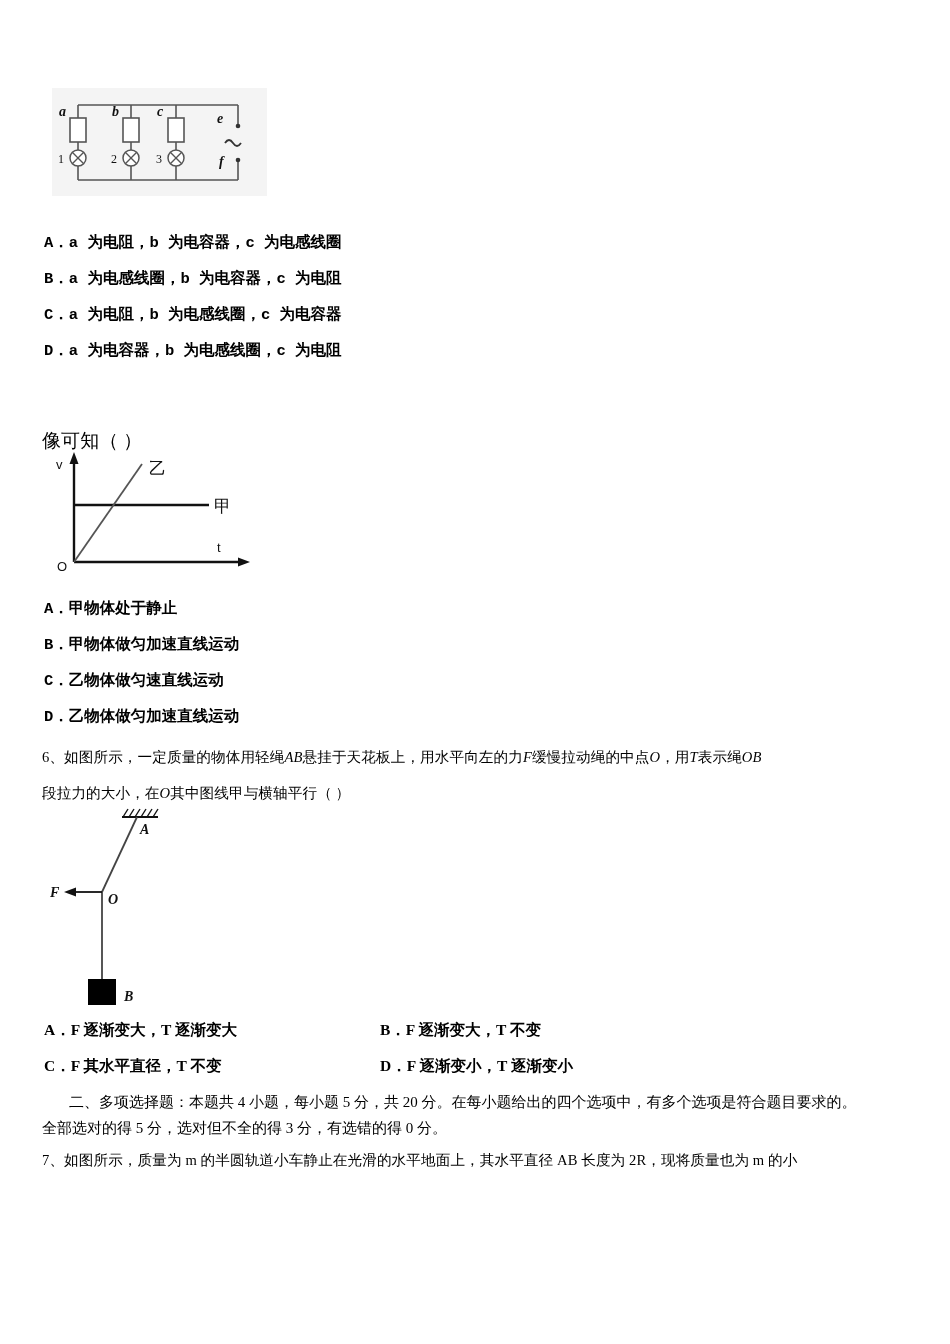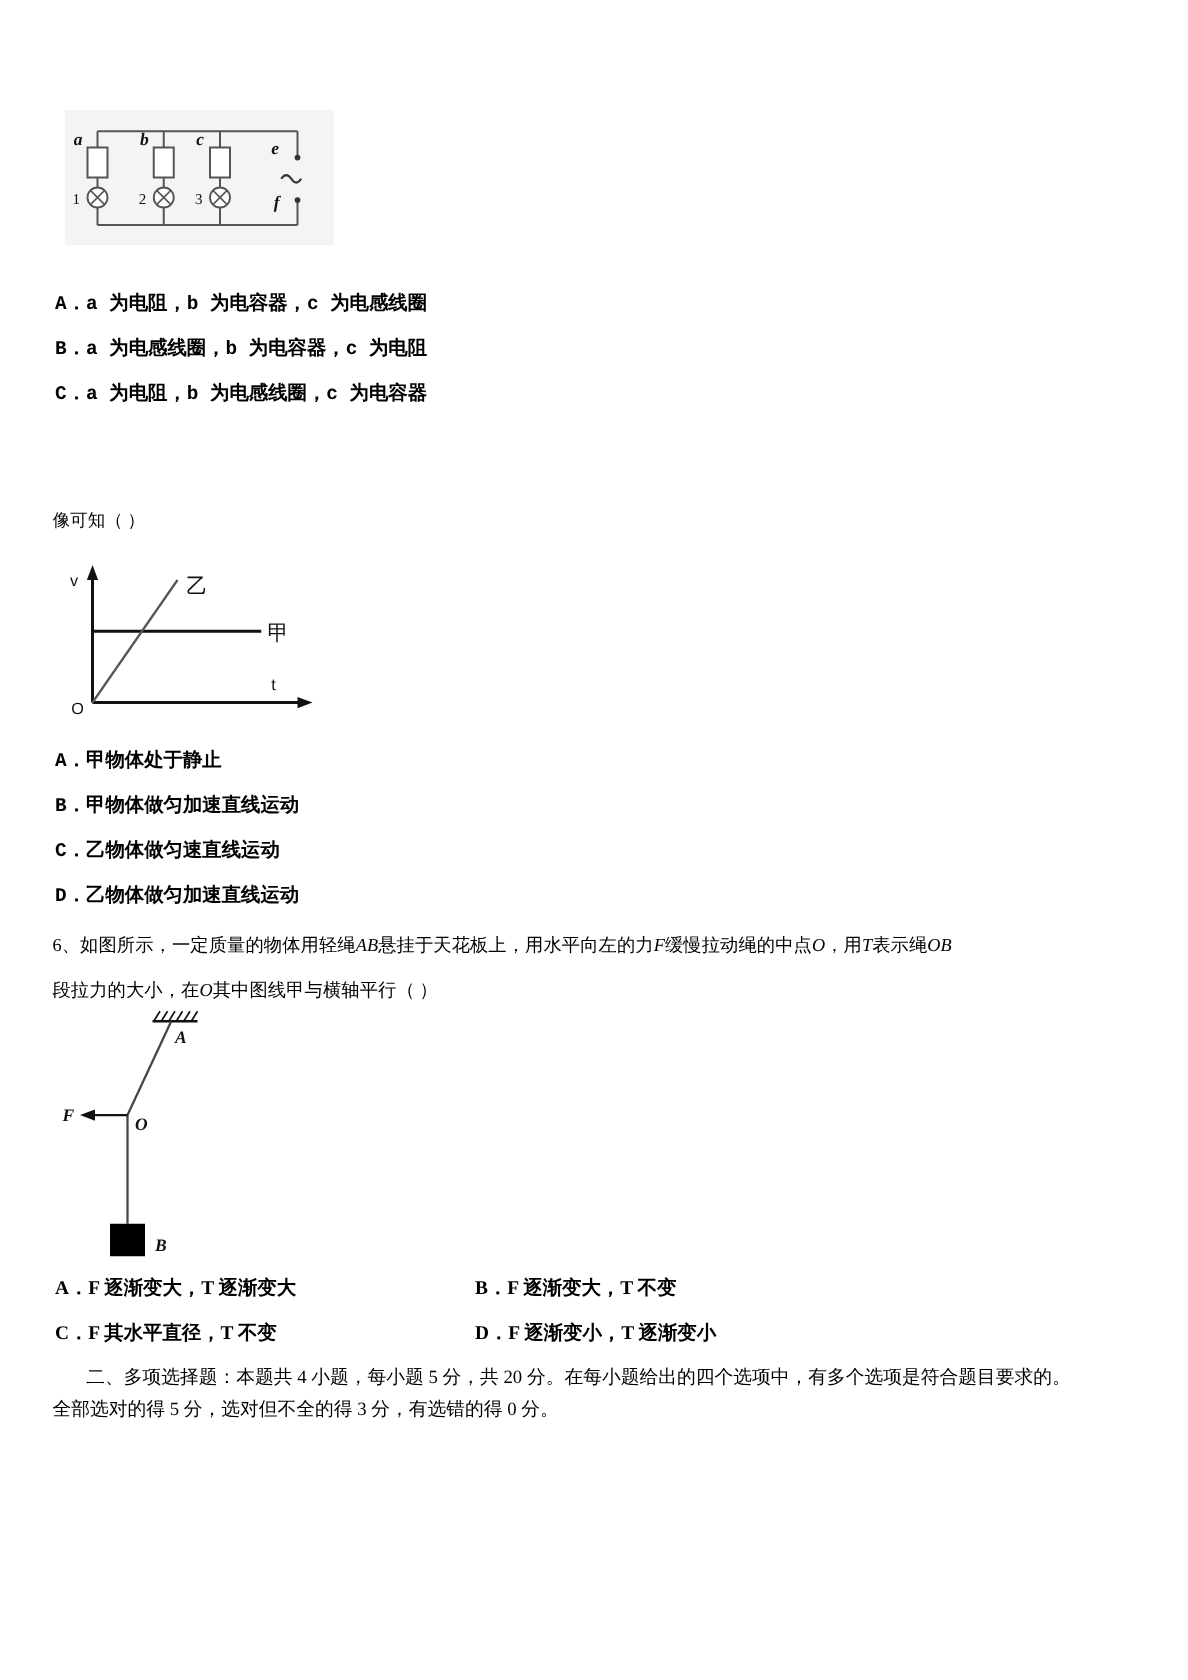--- a/index.html
+++ b/index.html
@@ -149,22 +149,23 @@
       <text x="167" y="78" class="fig-label" font-size="12" fill="#111">f</text>
       <text x="6" y="75" font-family="Liberation Serif, serif" font-size="12" fill="#111">1</text>
       <text x="59" y="75" font-family="Liberation Serif, serif" font-size="12" fill="#111">2</text>
       <text x="104" y="75" font-family="Liberation Serif, serif" font-size="12" fill="#111">3</text>
     </svg>
   </div>
 
   <div class="opt" style="left:44px; top:232px;">A．a 为电阻，b 为电容器，c 为电感线圈</div>
   <div class="opt" style="left:44px; top:268px;">B．a 为电感线圈，b 为电容器，c 为电阻</div>
   <div class="opt" style="left:44px; top:304px;">C．a 为电阻，b 为电感线圈，c 为电容器</div>
-
-  <div class="qtext" style="left:42px; top:400px; font-size:14px;">像可知（      ）</div>
+  <div class="opt" style="left:44px; top:340px;">D．a 为电容器，b 为电感线圈，c 为电阻</div>
+
+  <div class="qtext" style="left:42px; top:423px; font-size:19px;">像可知（      ）</div>
 
   <div id="fig-vt">
     <svg width="220" height="130" viewBox="0 0 220 130" xmlns="http://www.w3.org/2000/svg">
 
       <line x1="30" y1="118" x2="30" y2="18" stroke="#111" stroke-width="2.4"></line>
       <polygon points="30,8 25.5,20 34.5,20" fill="#111"></polygon>
 
       <line x1="30" y1="118" x2="196" y2="118" stroke="#111" stroke-width="2.4"></line>
       <polygon points="206,118 194,113.5 194,122.5" fill="#111"></polygon>
 
@@ -223,14 +224,15 @@
   </div>
 
   <div class="opt-serif" style="left:44px;  top:1020px;">A．F 逐渐变大，T 逐渐变大</div>
   <div class="opt-serif" style="left:380px; top:1020px;">B．F 逐渐变大，T 不变</div>
   <div class="opt-serif" style="left:44px;  top:1056px;">C．F 其水平直径，T 不变</div>
   <div class="opt-serif" style="left:380px; top:1056px;">D．F 逐渐变小，T 逐渐变小</div>
 
   <div class="sec" style="left:42px; top:1089px;margin-left:27px;">二、多项选择题：本题共 4 小题，每小题 5 分，共 20 分。在每小题给出的四个选项中，有多个选项是符合题目要求的。</div>
   <div class="sec" style="left:42px; top:1115px;">全部选对的得 5 分，选对但不全的得 3 分，有选错的得 0 分。</div>
 
+  <div class="qtext" style="left:42px; top:1142px; font-size:14.6px;">7、如图所示，质量为 m 的半圆轨道小车静止在光滑的水平地面上，其水平直径 AB 长度为 2R，现将质量也为 m 的小</div>
 
 </div>
 
 </body></html>

